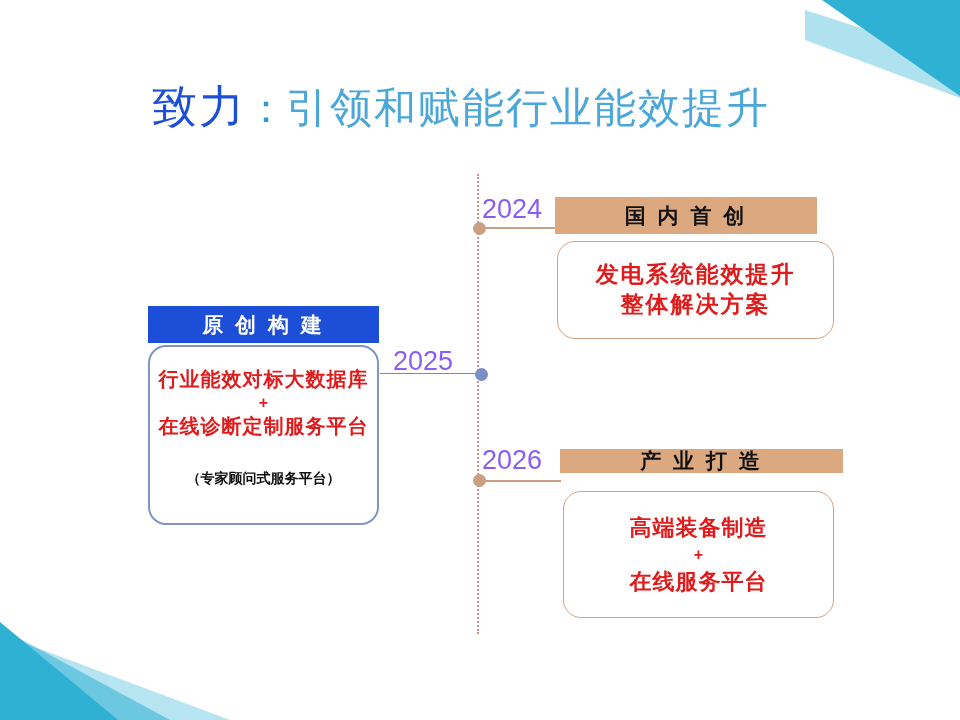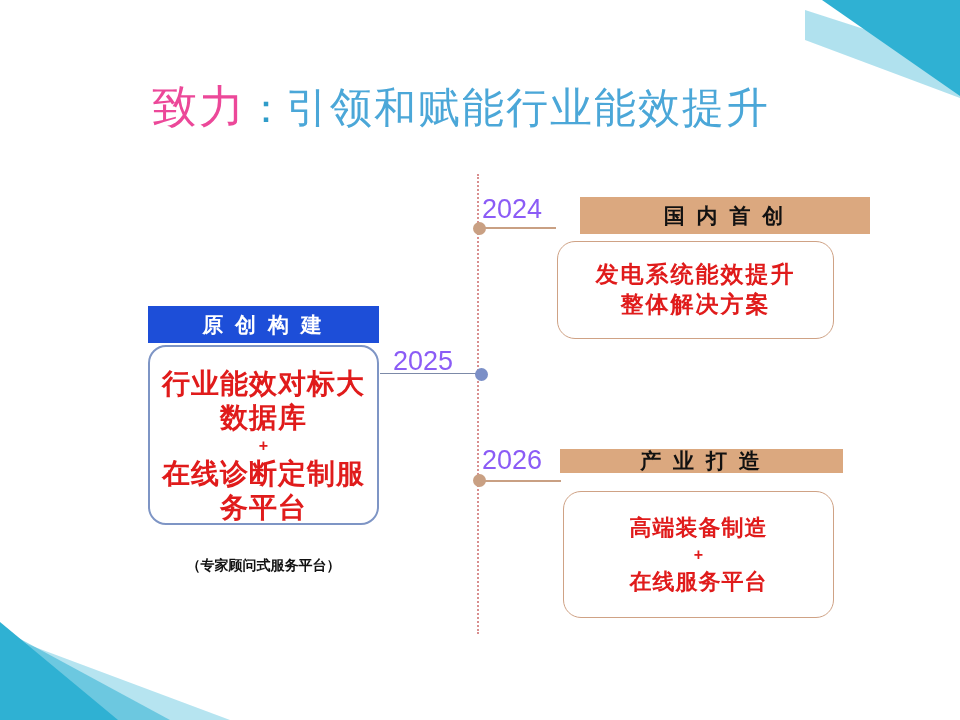--- a/index.html
+++ b/index.html
@@ -13,21 +13,21 @@
   
   .corner{position:absolute;pointer-events:none;}
   .corner.tr{top:0;right:0;}
   .corner.bl{bottom:0;left:0;}
   
   .title{
     position:absolute;left:152px;top:84px;
     white-space:nowrap;line-height:1;
     font-family:"DejaVu Serif",serif;
   }
-  .title .em{font-size:45px;color:#ec4899;letter-spacing:2px;}
+  .title .em{font-size:45px;color:#1d4ed8;letter-spacing:2px;}
   .title .sep{font-size:40px;color:#2f9cc9;}
   .title .main{font-size:42px;color:#4ba7d8;letter-spacing:2px;}
   
   .axis{
     position:absolute;left:477px;top:174px;height:460px;width:0;
     border-left:2px dotted #d98f8f;
   }
   .dot{position:absolute;width:13px;height:13px;border-radius:50%;}
   .dot.tan{background:#c9a083;}
   .dot.blue{background:#7b8fc7;}
@@ -45,37 +45,37 @@
   .year.y2024{left:482px;top:196px;}
   .year.y2025{left:393px;top:348px;}
   .year.y2026{left:482px;top:447px;}
   
   .hdr{
     position:absolute;display:flex;align-items:center;justify-content:center;
     font-weight:bold;font-size:21px;letter-spacing:3px;color:#111111;
   }
   .hdr.tan{background:#dba87f;}
   .hdr.blue{background:#1d4ed8;color:#ffffff;}
-  .hdr.h2024{left:555px;top:197px;width:290px;height:37px;margin-left:25px;}
+  .hdr.h2024{left:555px;top:197px;width:262px;height:37px;}
   .hdr.h2025{left:148px;top:306px;width:231px;height:37px;}
   .hdr.h2026{left:560px;top:449px;width:283px;height:24px;}
   .box{
     position:absolute;background:#ffffff;
     display:flex;flex-direction:column;align-items:center;justify-content:center;
     text-align:center;
     border-radius:18px;
   }
   .box.tanline{border:1px solid #cfa285;}
   .box.blueline{border:2px solid #7e95c5;}
   .box.b2024{left:557px;top:241px;width:275px;height:96px;}
   .box.b2025{left:148px;top:345px;width:227px;height:156px;justify-content:flex-start;padding-top:20px;box-sizing:content-box;}
   .box.b2026{left:563px;top:491px;width:269px;height:125px;}
   .red{color:#e01b1b;font-weight:bold;}
   .b2024 .line{font-size:23px;letter-spacing:2px;line-height:1.3;}
-  .b2025 .line{font-size:28px;letter-spacing:1px;line-height:1.2;}
+  .b2025 .line{font-size:20px;letter-spacing:1px;line-height:1.2;}
   .b2025 .plus{font-size:16px;line-height:1.2;margin:2px 0;}
   .b2025 .note{font-size:14px;color:#111111;font-weight:bold;margin-top:32px;letter-spacing:0;}
   .b2026 .line{font-size:22px;letter-spacing:1px;line-height:1.25;}
   .b2026 .plus{font-size:16px;margin:4px 0;}
 </style>
 </head>
 <body>
 
 <div id="slide">
 

